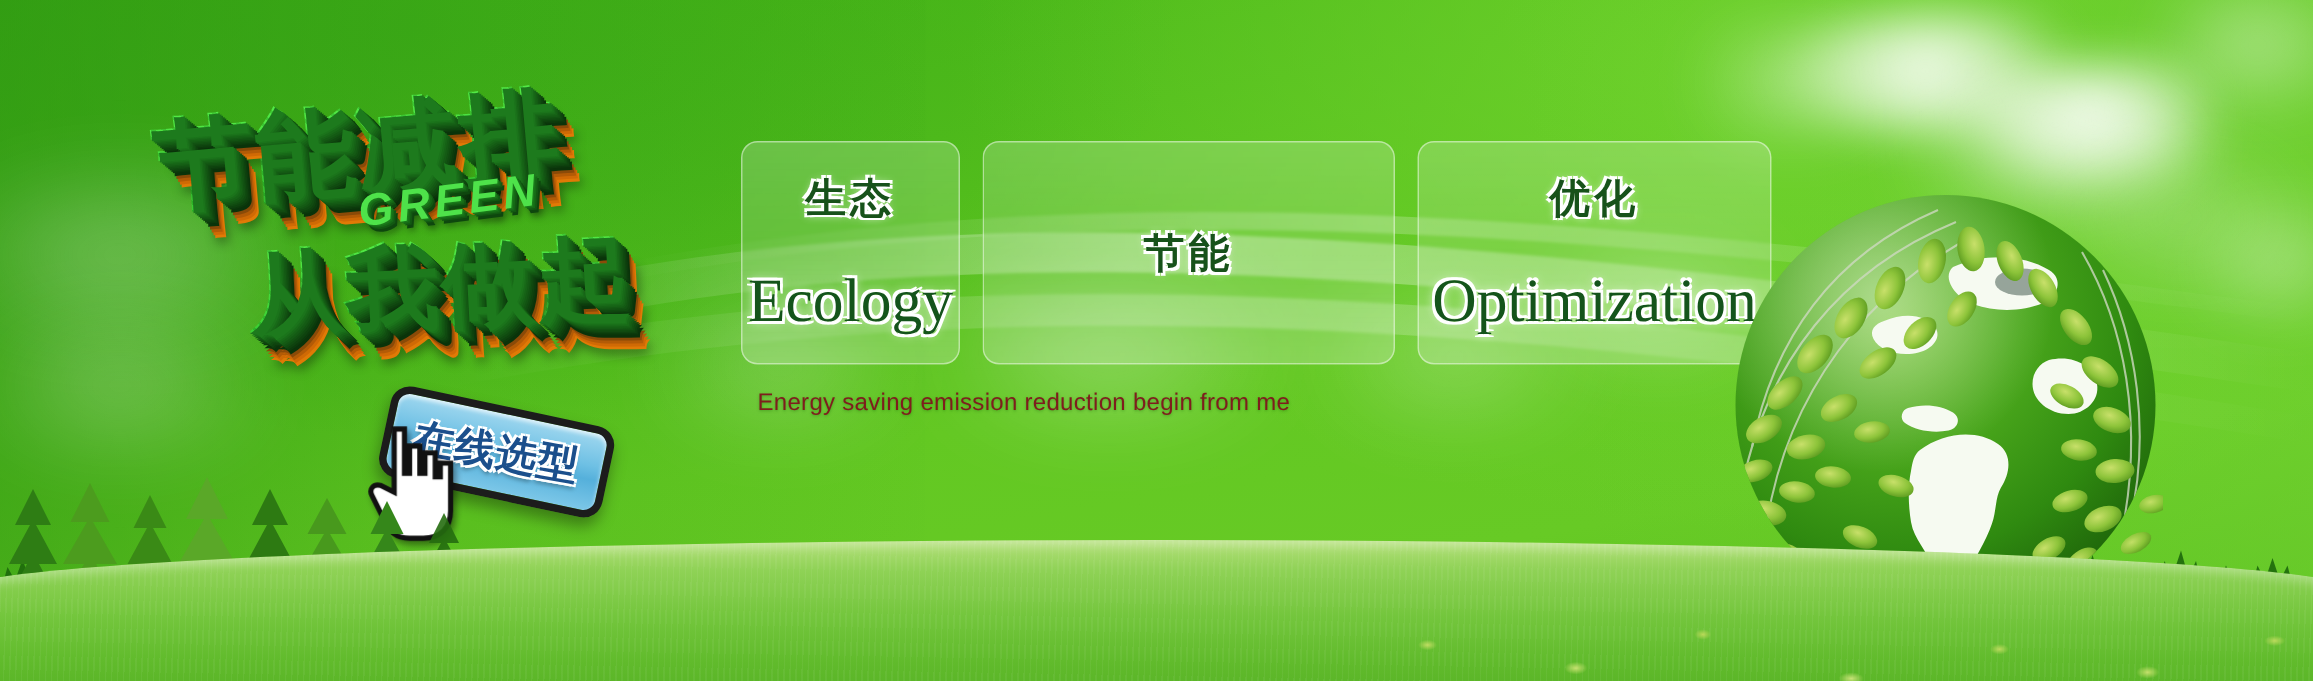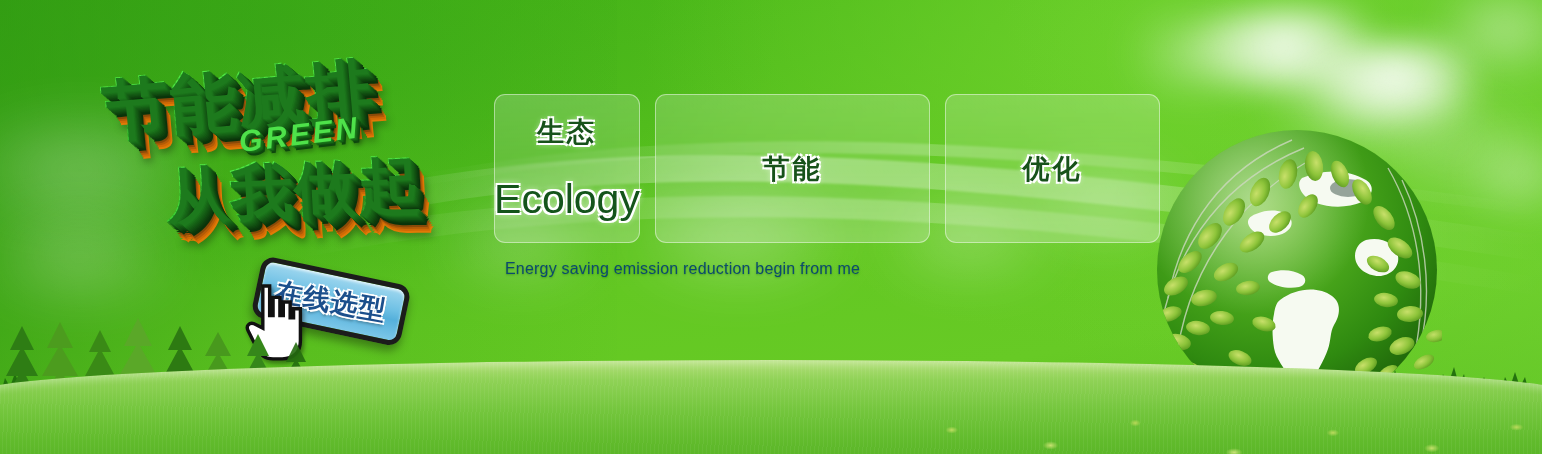--- a/index.html
+++ b/index.html
@@ -169,23 +169,24 @@
     height: 149px;
     border-radius: 11px;
     border: 1px solid rgba(255,255,255,0.45);
     background: linear-gradient(180deg, rgba(255,255,255,0.20) 0%, rgba(255,255,255,0.13) 50%, rgba(255,255,255,0.22) 100%);
     display: flex;
     flex-direction: column;
     align-items: center;
     justify-content: center;
     gap: 26px;
     backdrop-filter: blur(1px);
+    font-family: Liberation Serif, serif;
   }
   .card.w-mid { width: 275px; }
-  .card.w-wide { width: 215px; }
+  .card.w-wide { width: 236px; }
 
   .card-cn {
     font-size: 27px;
     font-weight: 700;
     color: #17521a;
     letter-spacing: 3px;
     text-shadow:
       -1.8px -1.8px 0 #fff, 1.8px -1.8px 0 #fff,
       -1.8px 1.8px 0 #fff, 1.8px 1.8px 0 #fff,
       0 0 6px rgba(255,255,255,0.9);
@@ -200,21 +201,21 @@
       -1.8px 1.8px 0 #fff, 1.8px 1.8px 0 #fff,
       0 0 7px rgba(255,255,255,0.95);
   }
 
   
   .tagline {
     position: absolute;
     left: 505px;
     top: 260px;
     font-size: 16px;
-    color: #0c4a6e;
+    color: #7f1d1d;
     letter-spacing: 0.2px;
     text-shadow: 0 1px 2px rgba(0,80,0,0.35);
   }
 
   
   .globe-wrap {
     position: absolute;
     left: 1152px;
     top: 122px;
     width: 290px;
@@ -341,20 +342,21 @@
       <span class="card-cn">生态</span>
       <span class="card-en">Ecology</span>
     </div>
 
     <div class="card w-mid">
       <span class="card-cn">节能</span>
     </div>
 
     <div class="card w-wide">
       <span class="card-cn">优化</span>
+      <span class="card-en">Optimization</span>
     </div>
 
   </div>
 
   <div class="tagline">Energy saving emission reduction begin from me</div>
 
   <div class="globe-wrap">
     <div class="globe-shadow"></div>
     <svg viewBox="0 0 290 300" width="290" height="300">
       <defs>

